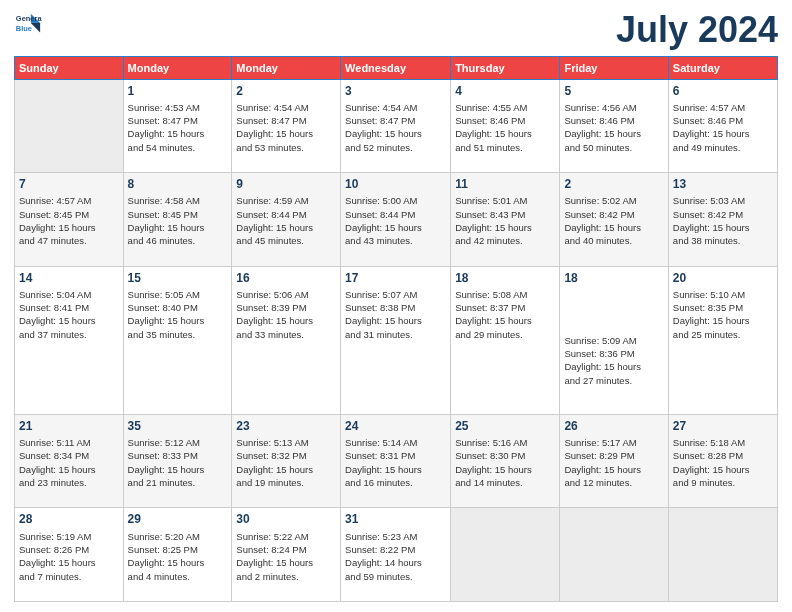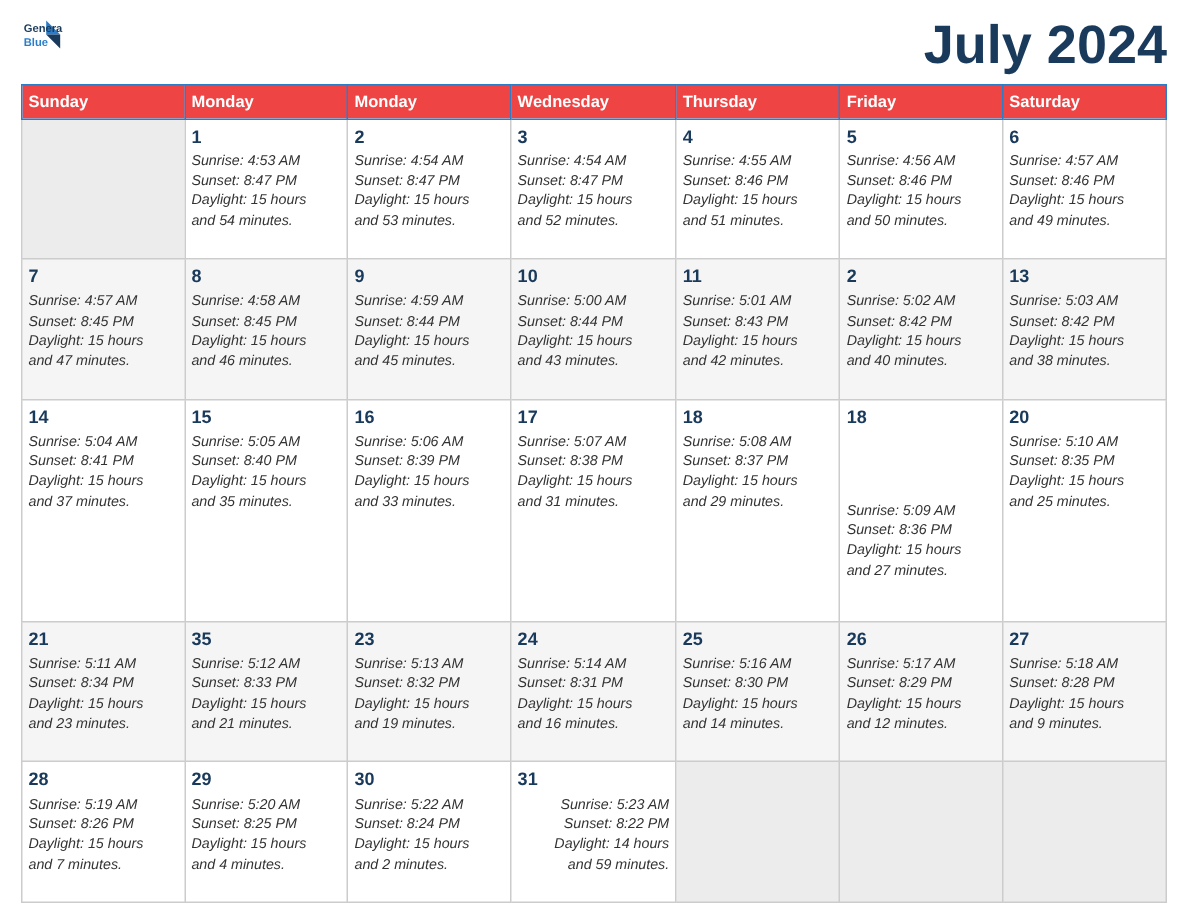--- a/index.html
+++ b/index.html
@@ -73,21 +73,20 @@
       font-size: 12px;
       font-weight: bold;
       color: #1a3a5c;
       display: block;
       margin-bottom: 2px;
     }
     .day-info {
       color: #333;
       font-size: 9.5px;
       line-height: 1.4;
-      font-style: italic;
     }
     .empty-cell {
       background: #f9f9f9;
     }
     tbody tr:nth-child(odd) td {
       background: #fff;
     }
     tbody tr:nth-child(even) td {
       background: #f5f5f5;
     }
@@ -342,21 +341,21 @@
           </td>
           <td>
             <span class="day-num">30</span>
             <div class="day-info" style="white-space: pre-line;">Sunrise: 5:22 AM
 Sunset: 8:24 PM
 Daylight: 15 hours
 and 2 minutes.</div>
           </td>
           <td>
             <span class="day-num">31</span>
-            <div class="day-info" style="white-space: pre-line; text-align: right;">Sunrise: 5:23 AM
+            <div class="day-info" style="white-space: pre-line;">Sunrise: 5:23 AM
 Sunset: 8:22 PM
 Daylight: 14 hours
 and 59 minutes.</div>
           </td>
           <td class="empty-cell"></td>
           <td class="empty-cell"></td>
           <td class="empty-cell"></td>
         </tr>
       </tbody>
   </table>

